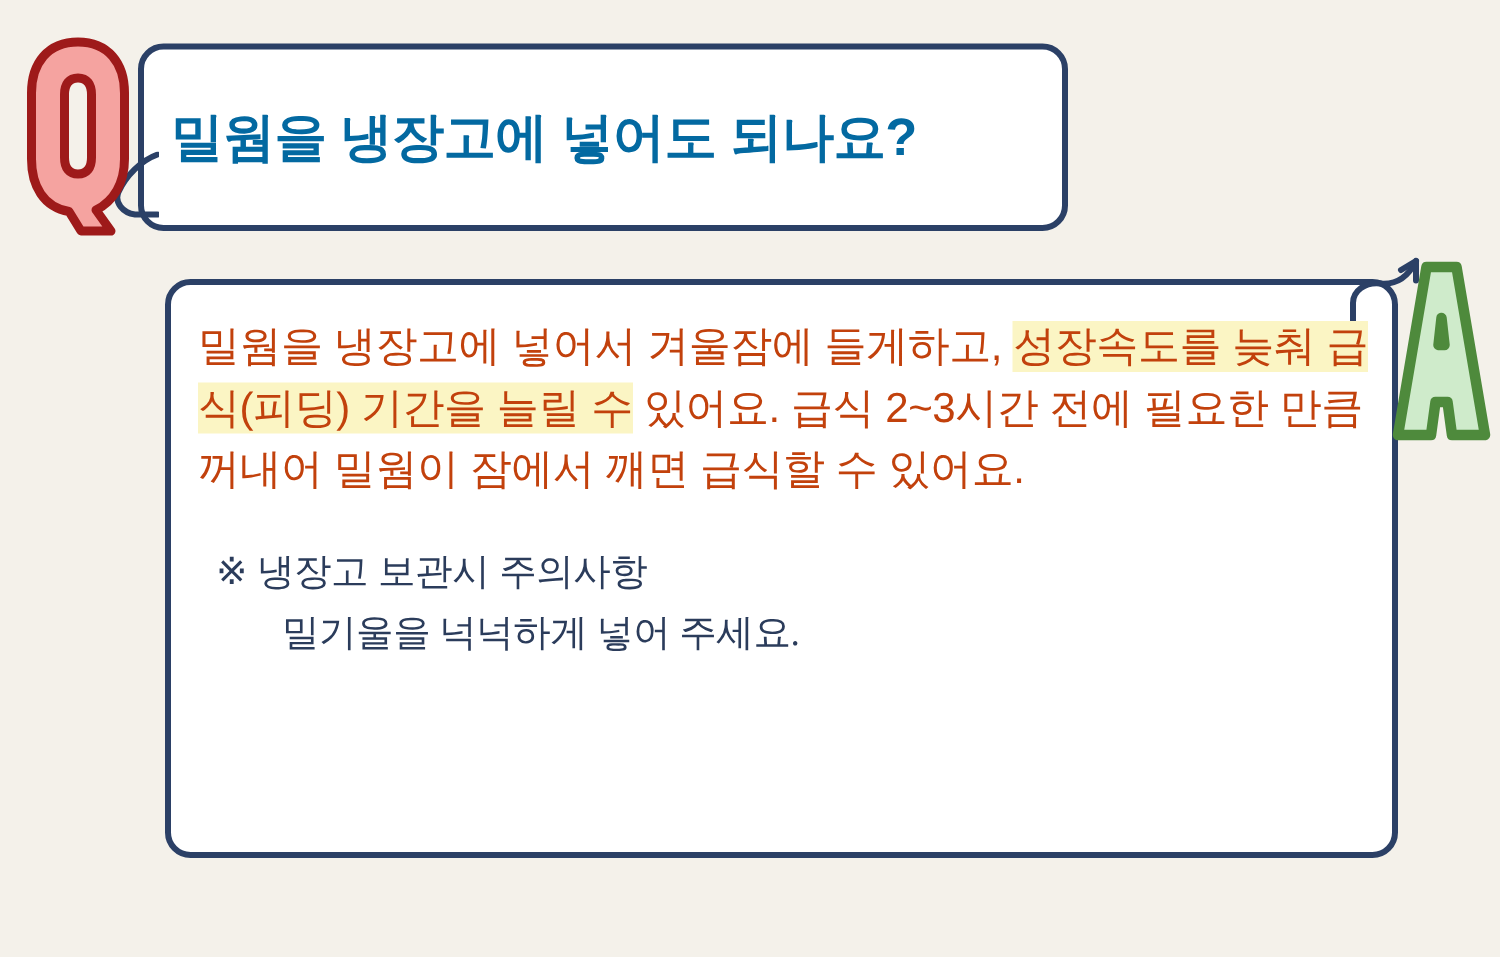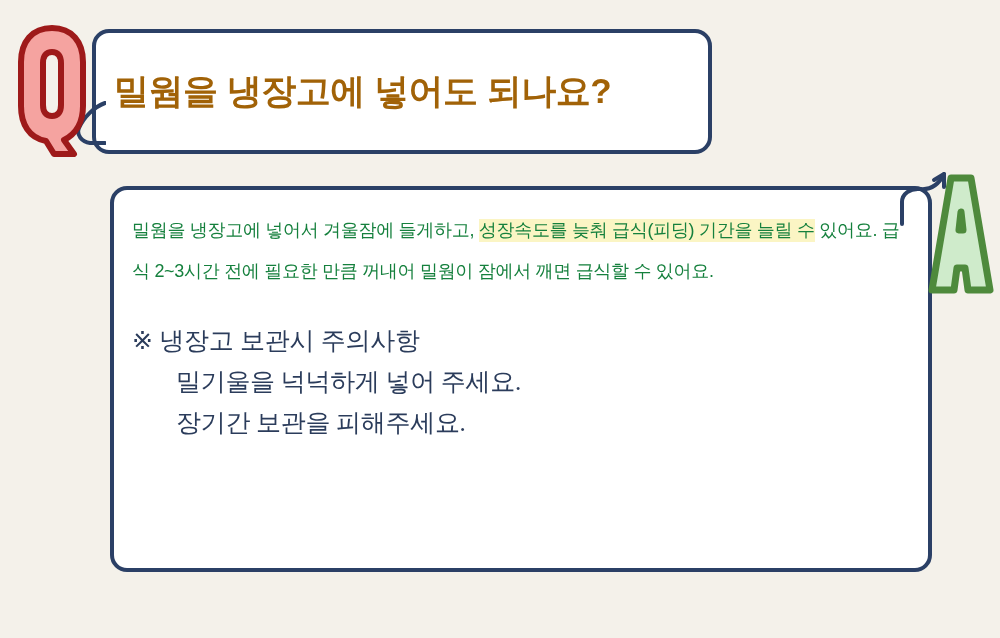--- a/index.html
+++ b/index.html
@@ -76,21 +76,21 @@
   .q-text {
     position: absolute;
     left: 22px;
     top: 0;
     right: 12px;
     height: 100%;
     display: flex;
     align-items: center;
     font-size: 35px;
     font-weight: 700;
-    color: #a16207;
+    color: #0369a1;
     letter-spacing: -0.5px;
     white-space: nowrap;
   }
 
   
   .a-bubble {
     position: absolute;
     left: 110px;
     top: 186px;
     width: 822px;
@@ -119,37 +119,38 @@
   .a-body {
     position: absolute;
     left: 22px;
     top: 24px;
     right: 18px;
     bottom: 14px;
     z-index: 3;
   }
 
   .a-para {
-    font-size: 18px;
+    font-size: 28px;
     line-height: 41px;
-    color: #15803d;
+    color: #c2410c;
     font-weight: 400;
     letter-spacing: -0.3px;
   }
   .a-para .hl {
     background: #FBF5C4;
     padding: 1px 0 2px 0;
   }
 
   .a-notice {
     margin-top: 28px;
     font-size: 25px;
     line-height: 41px;
     color: #2B3C5B;
     letter-spacing: -0.3px;
+    margin-left: 12px;
   }
   .notice-head { display: block; }
   .notice-line { display: block; padding-left: 44px; font-family: Liberation Serif, serif; }
 
 </style>
 </head>
 <body>
 
 <div id="page-root">
 
@@ -205,19 +206,18 @@
       </svg>
     </div>
 
     <div class="a-body">
 
       <div class="a-para"><span>밀웜을 냉장고에 넣어서 겨울잠에 들게하고, </span><span class="hl">성장속도를 늦춰 급식(피딩) 기간을 늘릴 수</span><span> 있어요. 급식 2~3시간 전에 필요한 만큼 꺼내어 밀웜이 잠에서 깨면 급식할 수 있어요.</span></div>
 
       <div class="a-notice">
         <span class="notice-head">※ 냉장고 보관시 주의사항</span>
         <span class="notice-line">밀기울을 넉넉하게 넣어 주세요.</span>
-        <span class="notice-line">장기간 보관을 피해주세요.</span>
       </div>
 
     </div>
   </div>
 
 </div>
 
 </body></html>

